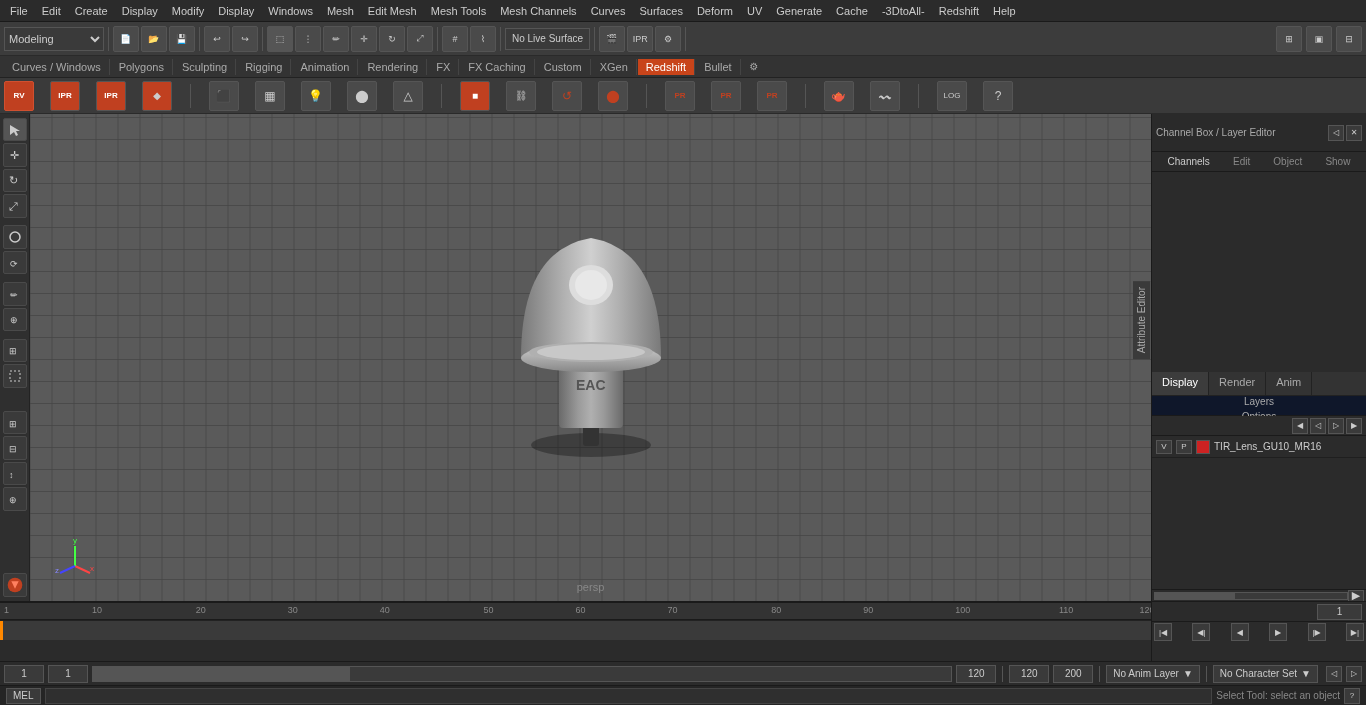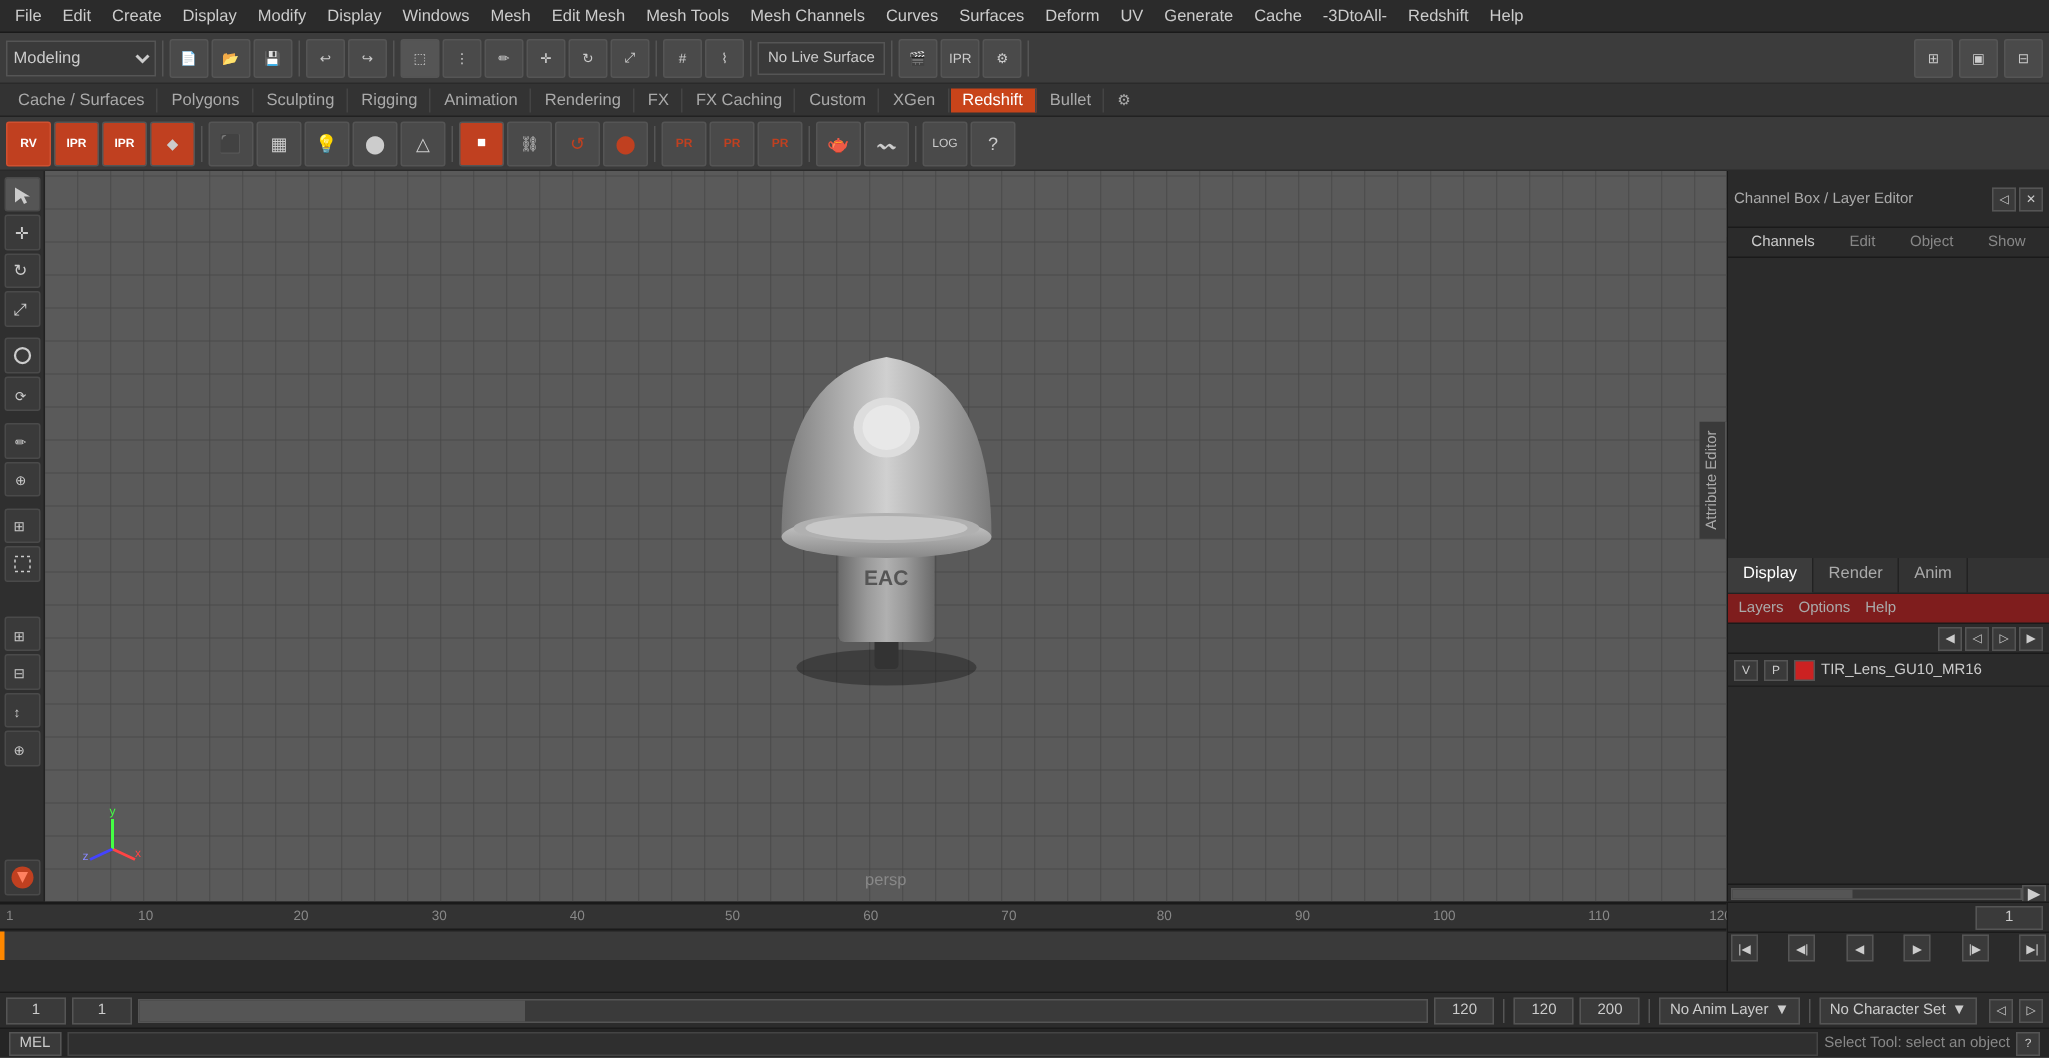--- a/index.html
+++ b/index.html
@@ -41,21 +41,21 @@
       padding: 2px 8px; cursor: pointer; font-size: 11px;
       color: #aaaaaa; border-right: 1px solid #444;
     }
     .shelf-tab.active { background: #c8441a; color: #fff; }
 
     
     #shelf-icons {
       display: flex; align-items: center;
       background: #3a3a3a; height: 36px;
       border-bottom: 1px solid #2a2a2a;
-      padding: 0 4px; gap: 2px;
+      padding: 0 4px; gap: 16px;
     }
     .shelf-icon {
       width: 30px; height: 30px; background: #4a4a4a; border: 1px solid #555;
       display: flex; align-items: center; justify-content: center;
       cursor: pointer; border-radius: 2px; font-size: 10px;
     }
 
     
     #left-toolbar {
       width: 30px; background: #2f2f2f;
@@ -139,23 +139,23 @@
       border-bottom: 1px solid #222;
     }
     .dr-tab {
       padding: 4px 10px; font-size: 11px; color: #aaa; cursor: pointer;
       border-right: 1px solid #222;
     }
     .dr-tab.active { background: #3c3c3c; color: #fff; }
 
     #layers-menu-bar {
       display: flex; align-items: center;
-      background: #7f1d1d; height: 20px;
+      background: #0f172a; height: 20px;
       border-bottom: 1px solid #1a1a1a;
-      padding: 0 4px; gap: 4px;
+      padding: 0 4px; gap: 4px; flex-direction: column;
     }
     .lm-item { font-size: 10px; color: #aaa; cursor: pointer; padding: 0 3px; }
 
     #layers-toolbar {
       display: flex; align-items: center; justify-content: flex-end;
       background: #2b2b2b; height: 20px;
       border-bottom: 1px solid #1a1a1a;
       padding: 0 4px; gap: 2px;
     }
     .lt-btn {
@@ -368,21 +368,21 @@
     <div class="toolbar-btn">⚙</div>
     <div class="toolbar-separator"></div>
     <div style="margin-left:auto;display:flex;align-items:center;gap:4px;">
       <div class="toolbar-btn">⊞</div>
       <div class="toolbar-btn">▣</div>
       <div class="toolbar-btn">⊟</div>
     </div>
   </div>
 
   <div id="shelf-tabs">
-    <span class="shelf-tab">Cache / Surfaces</span>
+    <span class="shelf-tab">Curves / Windows</span>
     <span class="shelf-tab">Polygons</span>
     <span class="shelf-tab">Sculpting</span>
     <span class="shelf-tab">Rigging</span>
     <span class="shelf-tab">Animation</span>
     <span class="shelf-tab">Rendering</span>
     <span class="shelf-tab">FX</span>
     <span class="shelf-tab">FX Caching</span>
     <span class="shelf-tab">Custom</span>
     <span class="shelf-tab">XGen</span>
     <span class="shelf-tab active">Redshift</span>

